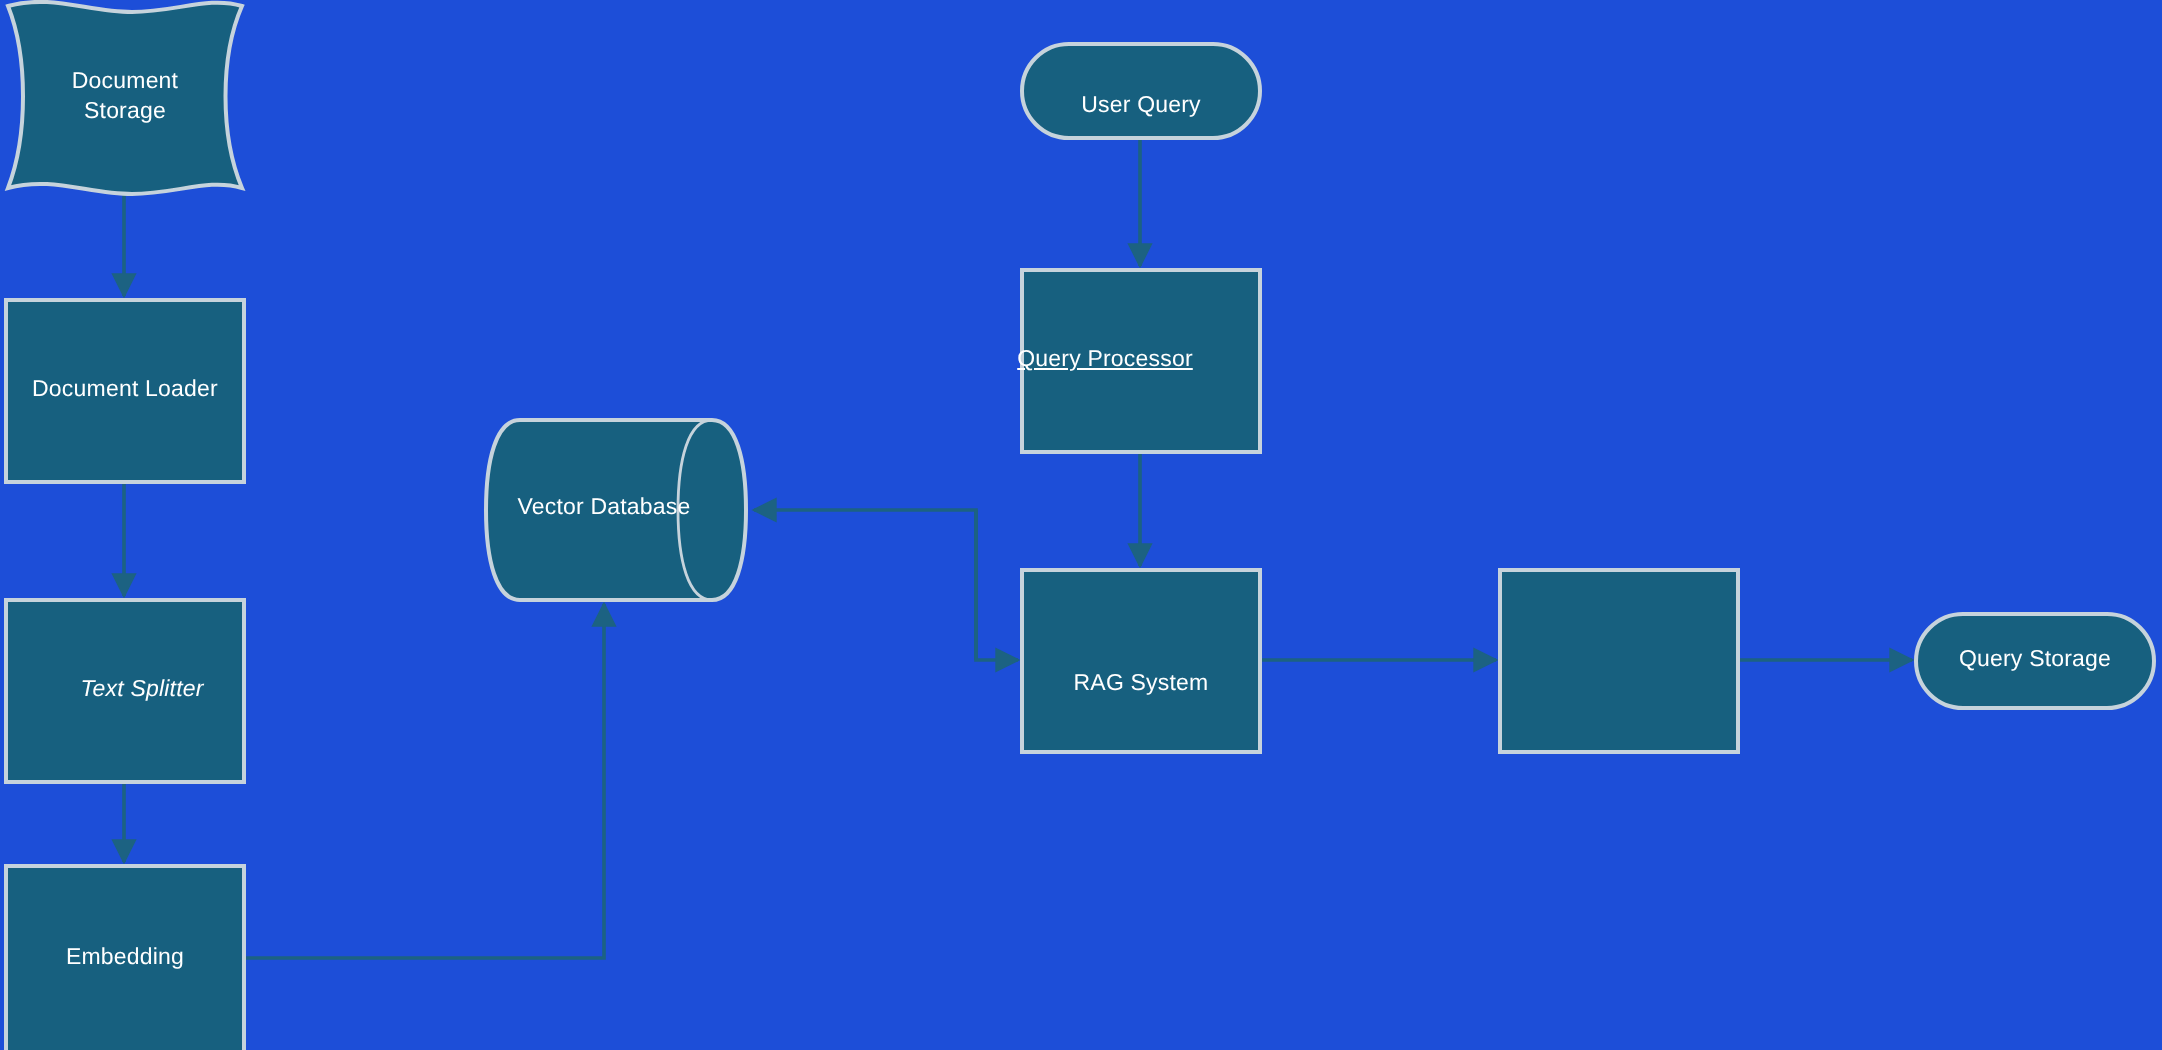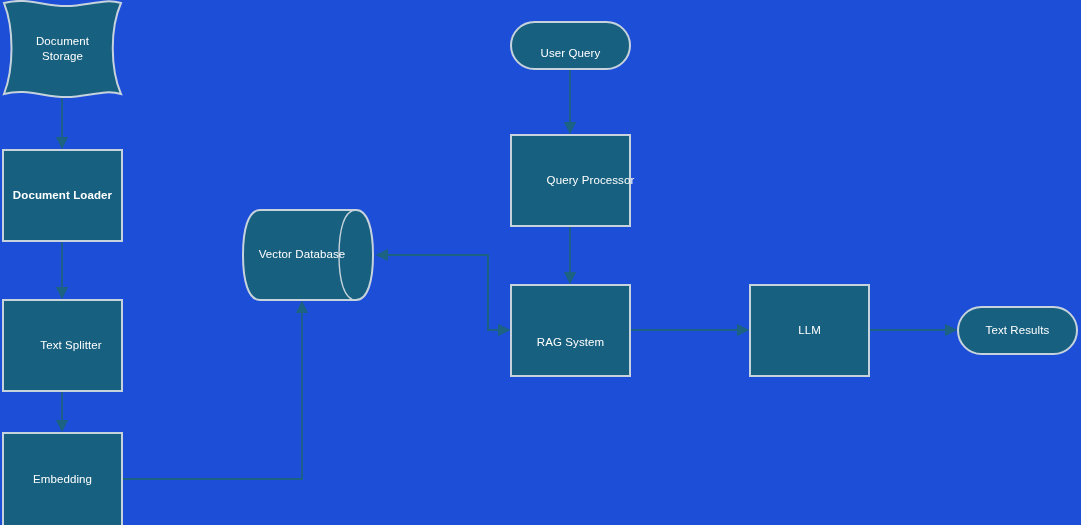--- a/index.html
+++ b/index.html
@@ -110,31 +110,30 @@
 
       <rect x="750" y="285" width="119" height="91" fill="#17607f" stroke="#c6d3dc" stroke-width="2"></rect>
 
       <rect x="958" y="307" width="119" height="47" rx="23.5" ry="23.5" fill="#17607f" stroke="#c6d3dc" stroke-width="2"></rect>
     </g>
   </svg>
 
   <div class="node-label" style="left:3px; top:2px; width:119px; height:93px;">Document
 Storage</div>
 
-  <div class="node-label" style="left:3px; top:150px; width:119px; height:91px;font-weight:bold;">Document Loader</div>
+  <div class="node-label" style="left:3px; top:150px; width:119px; height:91px;">Document Loader</div>
 
-  <div class="node-label" style="left:3px; top:300px; width:136px; height:91px;">Text Splitter</div>
+  <div class="node-label" style="left:3px; top:300px; width:136px; height:91px;font-style:italic;">Text Splitter</div>
 
   <div class="node-label" style="left:243px; top:209px; width:118px; height:91px;">Vector Database</div>
 
   <div class="node-label" style="left:3px; top:433px; width:119px; height:92px;">Embedding</div>
 
   <div class="node-label" style="left:511px; top:22px; width:119px; height:63px;">User Query</div>
 
-  <div class="node-label" style="left:533px; top:135px; width:115px; height:91px;">Query Processor</div>
+  <div class="node-label" style="left:495px; top:135px; width:115px; height:91px;text-decoration:underline;">Query Processor</div>
 
   <div class="node-label" style="left:511px; top:297px; width:119px; height:91px;">RAG System</div>
 
-  <div class="node-label" style="left:750px; top:285px; width:119px; height:91px;">LLM</div>
 
-  <div class="node-label" style="left:958px; top:307px; width:119px; height:47px;">Text Results</div>
+  <div class="node-label" style="left:958px; top:307px; width:119px; height:47px;">Query Storage</div>
 
 </div>
 
 </body></html>

